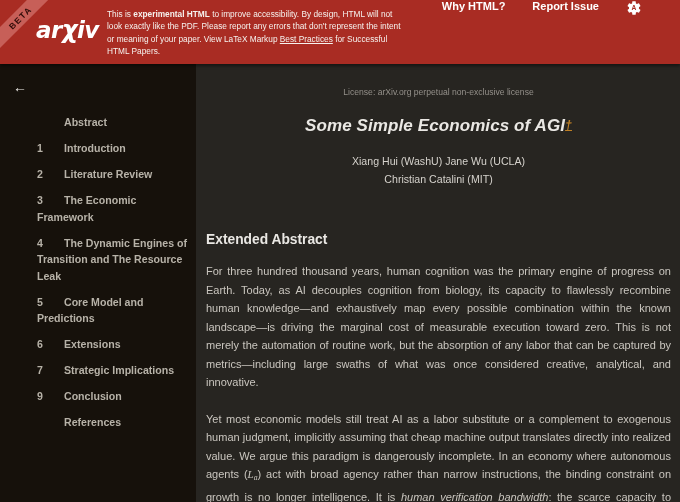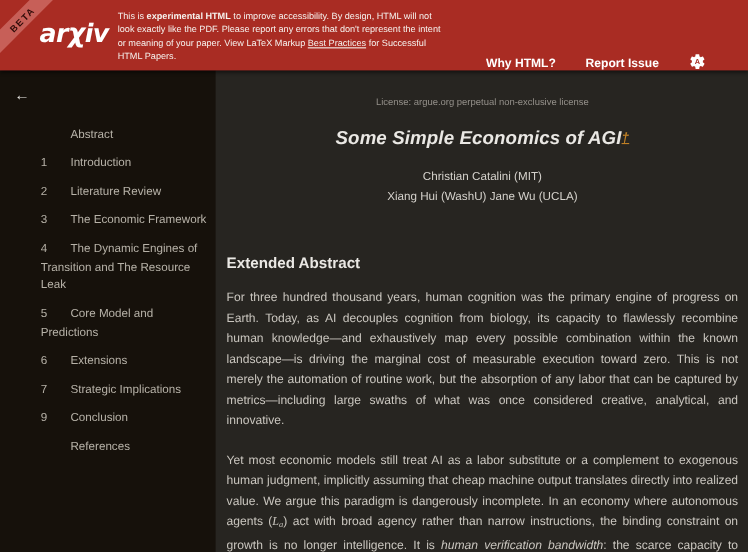--- a/index.html
+++ b/index.html
@@ -40,21 +40,21 @@
     position:absolute; left:107px; top:8px; width:298px;
     color:#f6f2ee; font-size:8.3px; line-height:12.4px;
   }
   .sg-bold { font-weight:bold;text-align:center; }
   .sg-link { text-decoration:underline; cursor:pointer; }
   .sg-italic { font-style:italic; }
   .sg-math { font-family:"Liberation Serif", serif; font-style:italic; }
   .sg-mathsub { font-family:"Liberation Serif", serif; font-style:italic; font-size:0.7em; vertical-align:-2px; }
   .header-nav {
     position:absolute; right:38px; top:0; height:64px;
-    display:flex; align-items:flex-end; gap:27px;
+    display:flex; align-items:flex-start; gap:27px;
   }
   .nav-link { color:#ffffff; font-weight:bold; font-size:11px; cursor:pointer; white-space:nowrap; }
   .gear { width:16px; height:16px; display:block; cursor:pointer; }
 
   
   .page-body { display:flex; height:438px; }
 
   
   .sidebar {
     width:196px; flex-shrink:0;
@@ -63,21 +63,21 @@
     padding-top:14px;
   }
   .back-btn {
     margin-left:13px;
     color:#eceae6; font-size:14px; font-weight:bold;
     cursor:pointer; display:inline-block;
   }
   .toc { list-style:none; margin-top:18px; }
   .toc li {
     padding-left:37px; padding-right:8px;
-    font-size:10.6px; font-weight:normal;
+    font-size:10.6px; font-weight:bold;
     line-height:16.5px;
     margin-bottom:9.5px;
     cursor:pointer;
   }
   .toc-num { display:inline-block; width:27px; }
 
   
   .main {
     flex:1;
     padding:0 9px 0 10px;
@@ -135,24 +135,24 @@
       <li><span class="toc-num">4</span><span>The Dynamic Engines of Transition and The Resource Leak</span></li>
       <li><span class="toc-num">5</span><span>Core Model and Predictions</span></li>
       <li><span class="toc-num">6</span><span>Extensions</span></li>
       <li><span class="toc-num">7</span><span>Strategic Implications</span></li>
       <li><span class="toc-num">9</span><span>Conclusion</span></li>
       <li><span class="toc-num"></span><span>References</span></li>
     </ul>
   </div>
 
   <div class="main">
-    <div class="license">License: argue.org perpetual non-exclusive license</div>
+    <div class="license">License: arXiv.org perpetual non-exclusive license</div>
     <h1 class="title"><span>Some Simple Economics of AGI</span><span class="title-mark">†</span></h1>
     <div class="authors">
+      <div>Xiang Hui (WashU) Jane Wu (UCLA)</div>
       <div>Christian Catalini (MIT)</div>
-      <div>Xiang Hui (WashU) Jane Wu (UCLA)</div>
     </div>
     <h2 class="section-heading">Extended Abstract</h2>
     <p class="para"><span class="sg-normal">For three hundred thousand years, human cognition was the primary engine of progress on Earth. Today, as AI decouples cognition from biology, its capacity to flawlessly recombine human knowledge—and exhaustively map every possible combination within the known landscape—is driving the marginal cost of measurable execution toward zero. This is not merely the automation of routine work, but the absorption of any labor that can be captured by metrics—including large swaths of what was once considered creative, analytical, and innovative.</span></p>
     <p class="para"><span class="sg-normal">Yet most economic models still treat AI as a labor substitute or a complement to exogenous human judgment, implicitly assuming that cheap machine output translates directly into realized value. We argue this paradigm is dangerously incomplete. In an economy where autonomous agents (</span><span class="sg-math">L</span><span class="sg-mathsub">a</span><span class="sg-normal">) act with broad agency rather than narrow instructions, the binding constraint on growth is no longer intelligence. It is </span><span class="sg-italic">human verification bandwidth</span><span class="sg-normal">: the scarce capacity to validate outcomes, audit behavior, and underwrite meaning and responsibility when execution is abundant.</span></p>
   </div>
 
 </div>
 
 </body></html>

